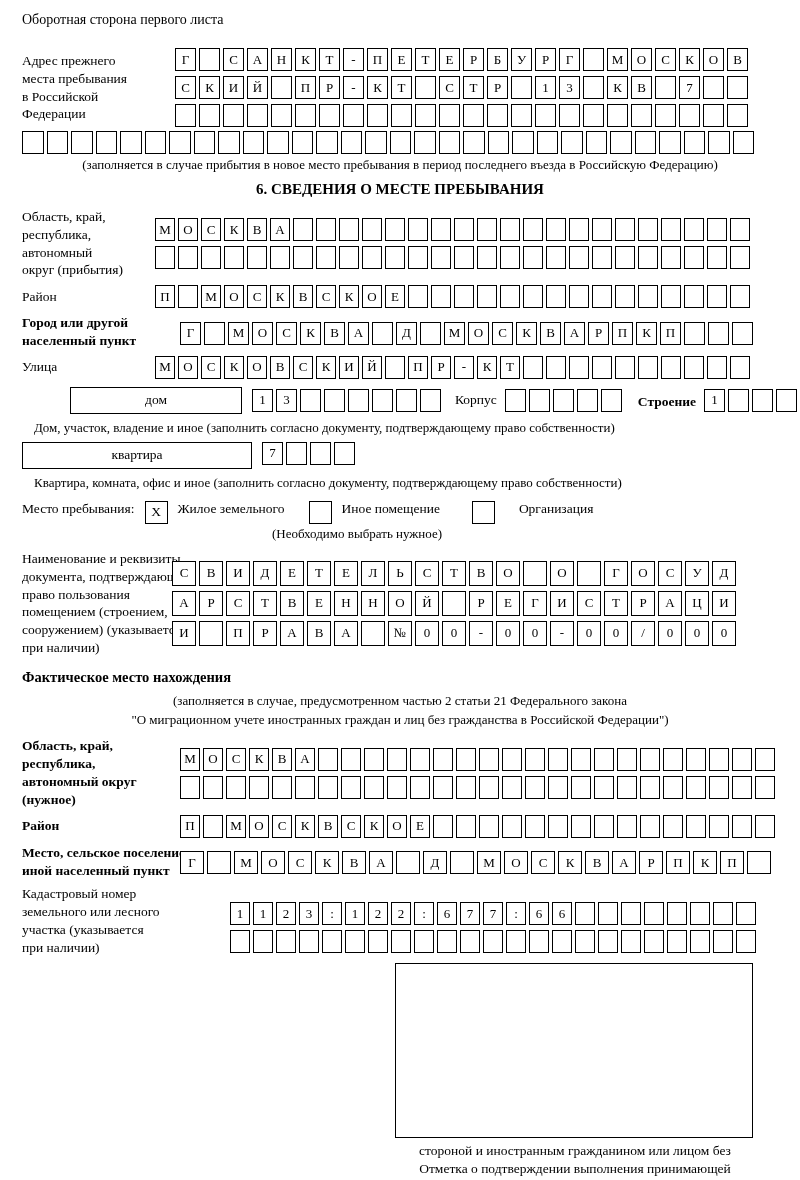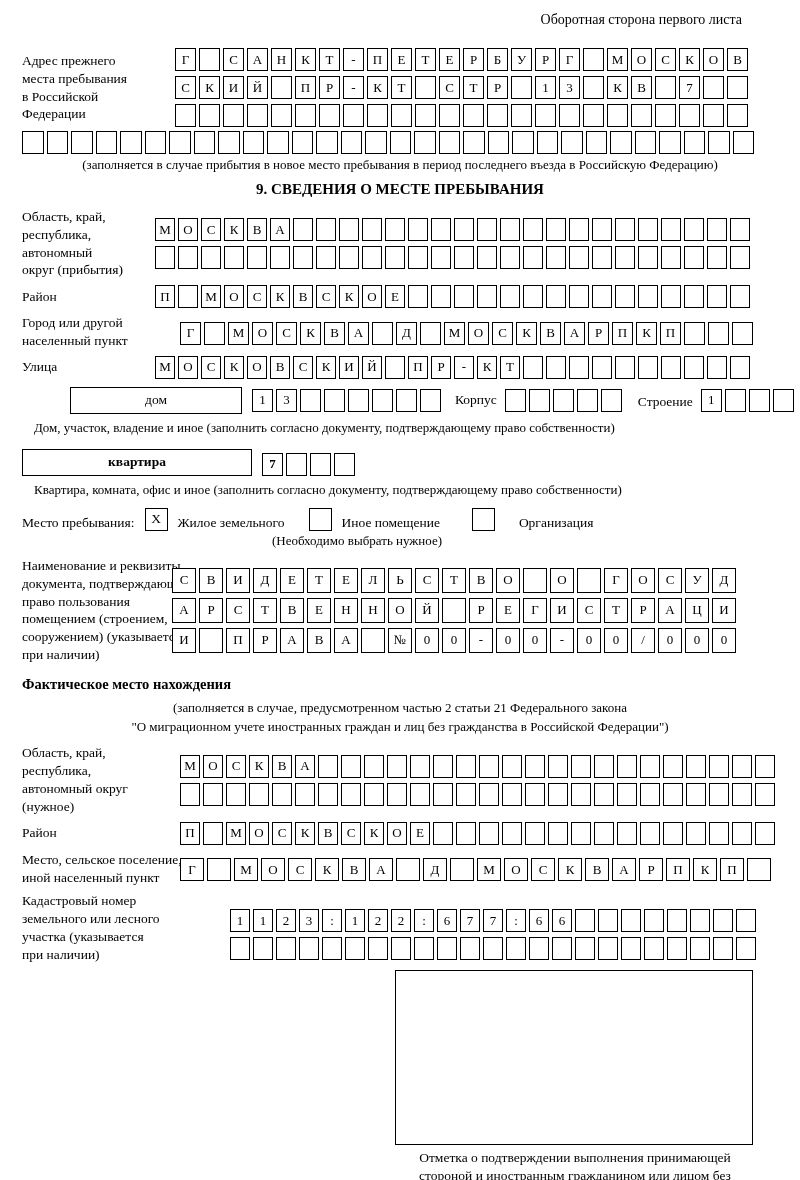--- a/index.html
+++ b/index.html
@@ -4,21 +4,21 @@
 <style>
   * { box-sizing: border-box; margin: 0; padding: 0; }
   html, body { background: #ffffff; }
   body {
     width: 800px; height: 1180px;
     font-family: "Liberation Serif", "DejaVu Serif", serif;
     color: #000; overflow: hidden;
   }
   .page { padding: 12px 22px 0 22px; position: relative; }
 
-  .page-header { text-align: right; font-size: 14px; padding-right: 36px; margin-bottom: 20px; }
+  .page-header { font-size: 14px; padding-right: 36px; margin-bottom: 20px; }
 
   .form-row { display: flex; align-items: center; margin-bottom: 6px; }
   .label { font-size: 13.5px; line-height: 1.32; flex-shrink: 0; }
   .label div { white-space: nowrap; }
   .rows { display: flex; flex-direction: column; gap: 5px; }
 
   .cells { display: flex; gap: 3px; }
   .cell {
     border: 1.5px solid #000; height: 23px; width: 20px;
     display: inline-flex; align-items: center; justify-content: center;
@@ -27,38 +27,38 @@
   .cw24 .cell { width: 21px; }
   .cw26 .cell { width: 20px; }
   .cw30 .cell { width: 21.5px; }
   .cw21 .cell { width: 24px; height: 25px; }
   .cw22 .cell { width: 24px; }
   .cw23 .cell { width: 20px; }
   .cwS  .cell { width: 21px; }
 
   .lbl-w-1 { width: 153px; }  
   .lbl-w-2 { width: 133px; }  
-  .lbl-w-3 { width: 158px; }  
+  .lbl-w-3 { width: 158px; font-weight: bold; }  
   .lbl-w-4 { width: 150px; }  
   .lbl-w-5 { width: 208px; }  
 
   .caption { font-size: 13px; text-align: center; margin: 3px 0 6px 0; }
   .section-title { font-size: 15px; font-weight: bold; text-align: center; margin: 8px 0 10px 0; }
   .sub-title { font-size: 14.5px; font-weight: bold; text-align: left; margin: 12px 0 6px 0; }
   .note-line { font-size: 13px; text-align: center; line-height: 1.45; }
 
   .boxed-label {
     border: 1.5px solid #000; height: 27px; display: inline-flex;
     align-items: center; justify-content: center; font-size: 13.5px; flex-shrink: 0;
   }
   .house-box { width: 172px; margin-right: 10px; }
   .apt-box { width: 230px; margin-right: 10px; }
   .inline-lbl { font-size: 13.5px; margin: 4px 8px 0 8px; white-space: nowrap; }
 
-  .stay-row { display: flex; align-items: flex-end; gap: 10px; font-size: 13.5px; margin: 10px 0 2px 0; }
+  .stay-row { display: flex; align-items: flex-start; gap: 10px; font-size: 13.5px; margin: 10px 0 2px 0; }
   .checkbox {
     border: 1.5px solid #000; width: 23px; height: 23px; flex-shrink: 0;
     display: inline-flex; align-items: center; justify-content: center; font-size: 13.5px;
   }
   .choose-note { font-size: 13px; margin: 2px 0 8px 250px; }
 
   .stamp-wrap { margin-left: 373px; margin-top: 6px; width: 360px; }
   .stamp-box { border: 1.5px solid #000; width: 358px; height: 175px; }
   .stamp-caption { font-size: 13.5px; text-align: center; line-height: 1.4; margin-top: 4px; }
 
@@ -187,21 +187,21 @@
       <span class="cell"></span>
       <span class="cell"></span>
       <span class="cell"></span>
       <span class="cell"></span>
       <span class="cell"></span>
       <span class="cell"></span>
       <span class="cell"></span>
     </div>
   <div class="caption">(заполняется в случае прибытия в новое место пребывания в период последнего въезда в Российскую Федерацию)</div>
 
-  <div class="section-title">9. СВЕДЕНИЯ О МЕСТЕ ПРЕБЫВАНИЯ</div>
+  <div class="section-title">6. СВЕДЕНИЯ О МЕСТЕ ПРЕБЫВАНИЯ</div>
 
   <div class="form-row">
     <div class="label lbl-w-2">
       <div>Область, край,</div>
       <div>республика,</div>
       <div>автономный</div>
       <div>округ (прибытия)</div>
     </div>
     <div class="rows">
       <div class="cells cw26">
@@ -373,31 +373,31 @@
         <span class="cell"></span>
       </div>
     <div class="inline-lbl" style="margin-top:0; margin-left:14px;">Корпус</div>
     <div class="cells cwS">
         <span class="cell"></span>
         <span class="cell"></span>
         <span class="cell"></span>
         <span class="cell"></span>
         <span class="cell"></span>
       </div>
-    <div class="inline-lbl" style="margin-top:3px; margin-left:16px;">Строение</div>
+    <div class="inline-lbl" style="margin-top:3px; margin-left:16px;font-weight:bold;">Строение</div>
     <div class="cells cwS">
         <span class="cell">1</span>
         <span class="cell"></span>
         <span class="cell"></span>
         <span class="cell"></span>
       </div>
   </div>
   <div class="caption" style="text-align:left; margin-left:12px;">Дом, участок, владение и иное (заполнить согласно документу, подтверждающему право собственности)</div>
 
-  <div class="form-row" style="align-items:flex-end; margin-top:13px;font-weight:bold;">
+  <div class="form-row" style="align-items:flex-start; margin-top:6px;">
     <div class="boxed-label apt-box">квартира</div>
     <div class="cells cwS">
         <span class="cell">7</span>
         <span class="cell"></span>
         <span class="cell"></span>
         <span class="cell"></span>
       </div>
   </div>
   <div class="caption" style="text-align:left; margin-left:12px;">Квартира, комната, офис и иное (заполнить согласно документу, подтверждающему право собственности)</div>
 
@@ -685,20 +685,20 @@
           <span class="cell"></span>
           <span class="cell"></span>
           <span class="cell"></span>
         </div>
     </div>
   </div>
 
   <div class="stamp-wrap">
     <div class="stamp-box"></div>
     <div class="stamp-caption">
+      <div>стороной и иностранным гражданином или лицом без</div>
       <div>Отметка о подтверждении выполнения принимающей</div>
-      <div>стороной и иностранным гражданином или лицом без</div>
       <div>гражданства действий, необходимых для его постановки</div>
 
     </div>
   </div>
 
 </div>
 
 </body></html>

